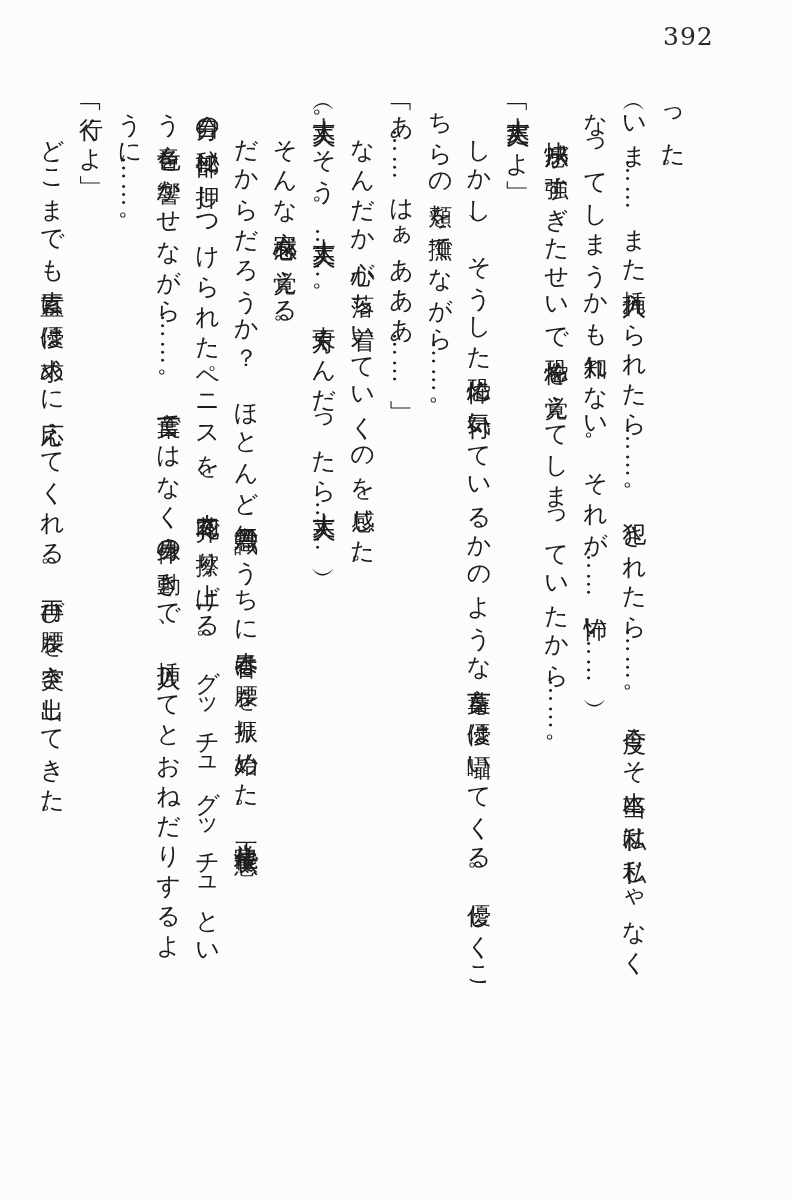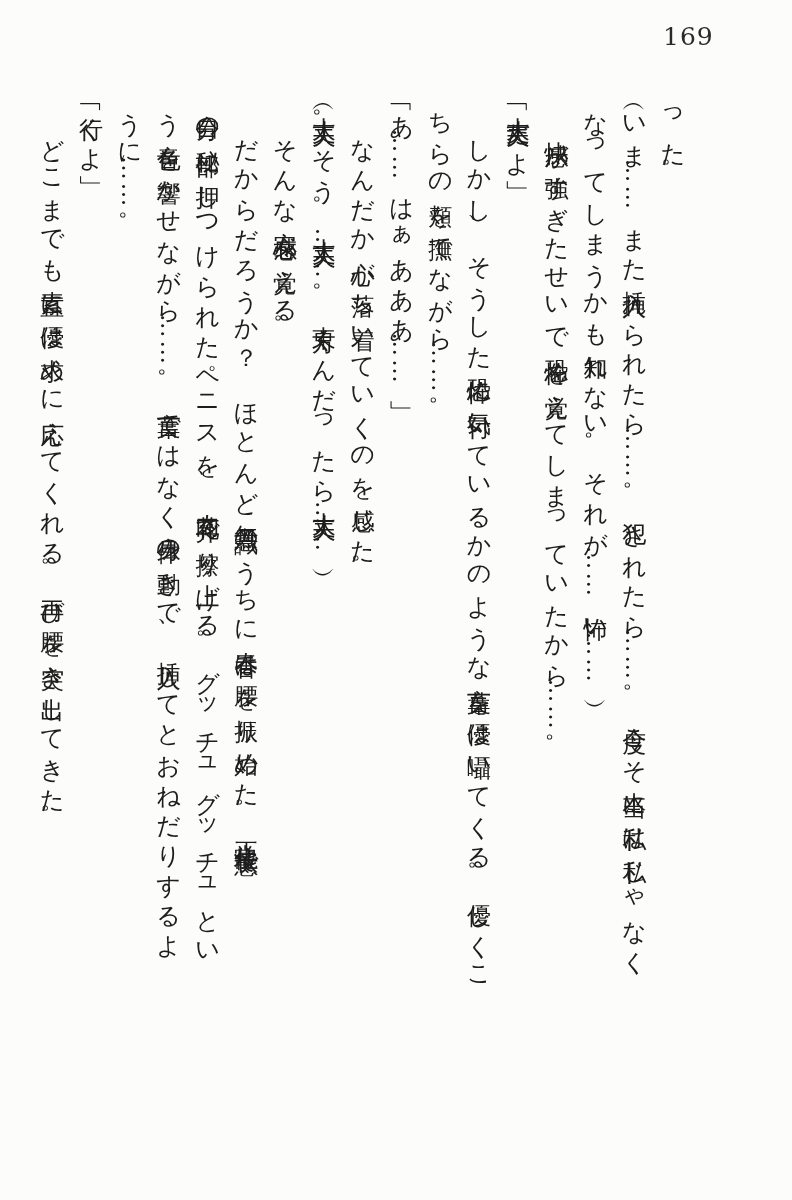--- a/index.html
+++ b/index.html
@@ -39,21 +39,21 @@
   .text-block p {
     margin: 0;
     padding: 0;
     white-space: nowrap;
   }
 </style>
 </head>
 <body>
 
 <div class="page">
-  <div class="page-number">169</div>
+  <div class="page-number">392</div>
 
   <div class="text-block">
     <p>った。</p>
     <p>（いま……また挿入れられたら……。犯されたら……。今度こそ本当に私は私じゃなく</p>
     <p>なってしまうかも知れない。それが……怖い……）</p>
     <p>　快感が強すぎたせいで恐怖を覚えてしまっていたから……。</p>
     <p>「大丈夫だよ」</p>
     <p>　しかし、そうした恐怖に気付いているかのような言葉を優は囁いてくる。優しくこ</p>
     <p>ちらの頬を撫でながら……。</p>
     <p>「あ……はぁあああ……」</p>

